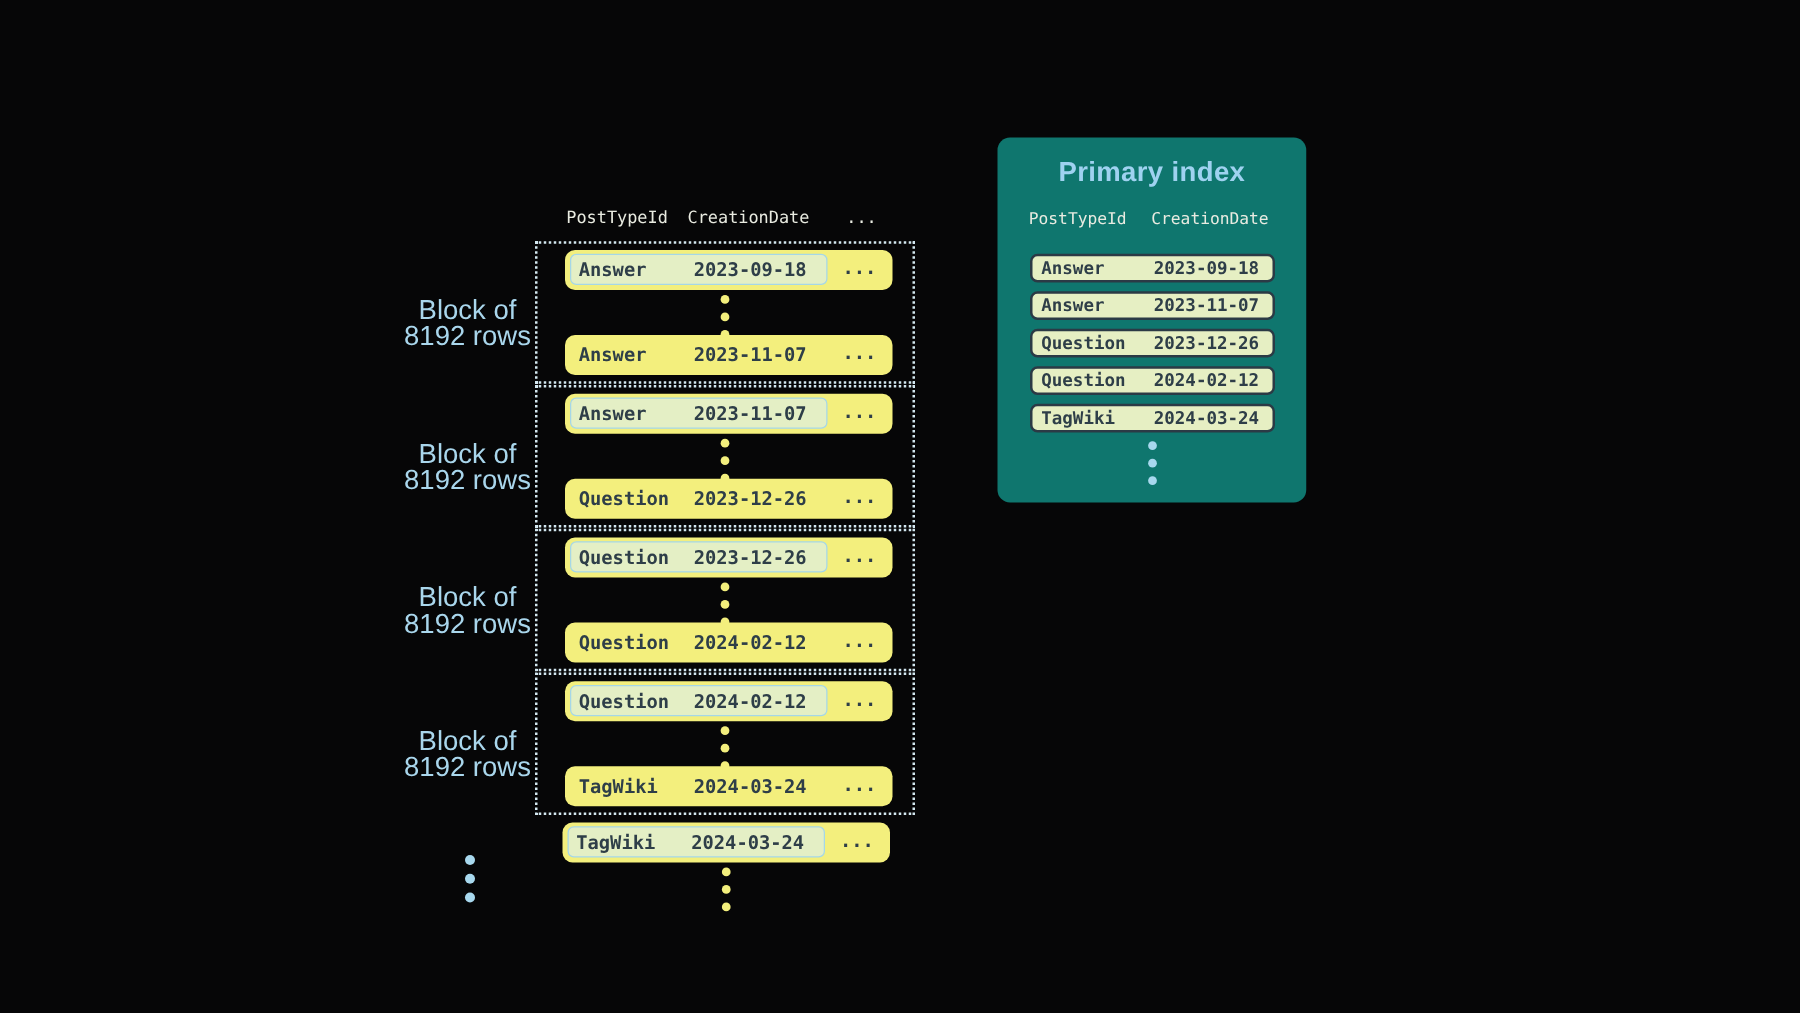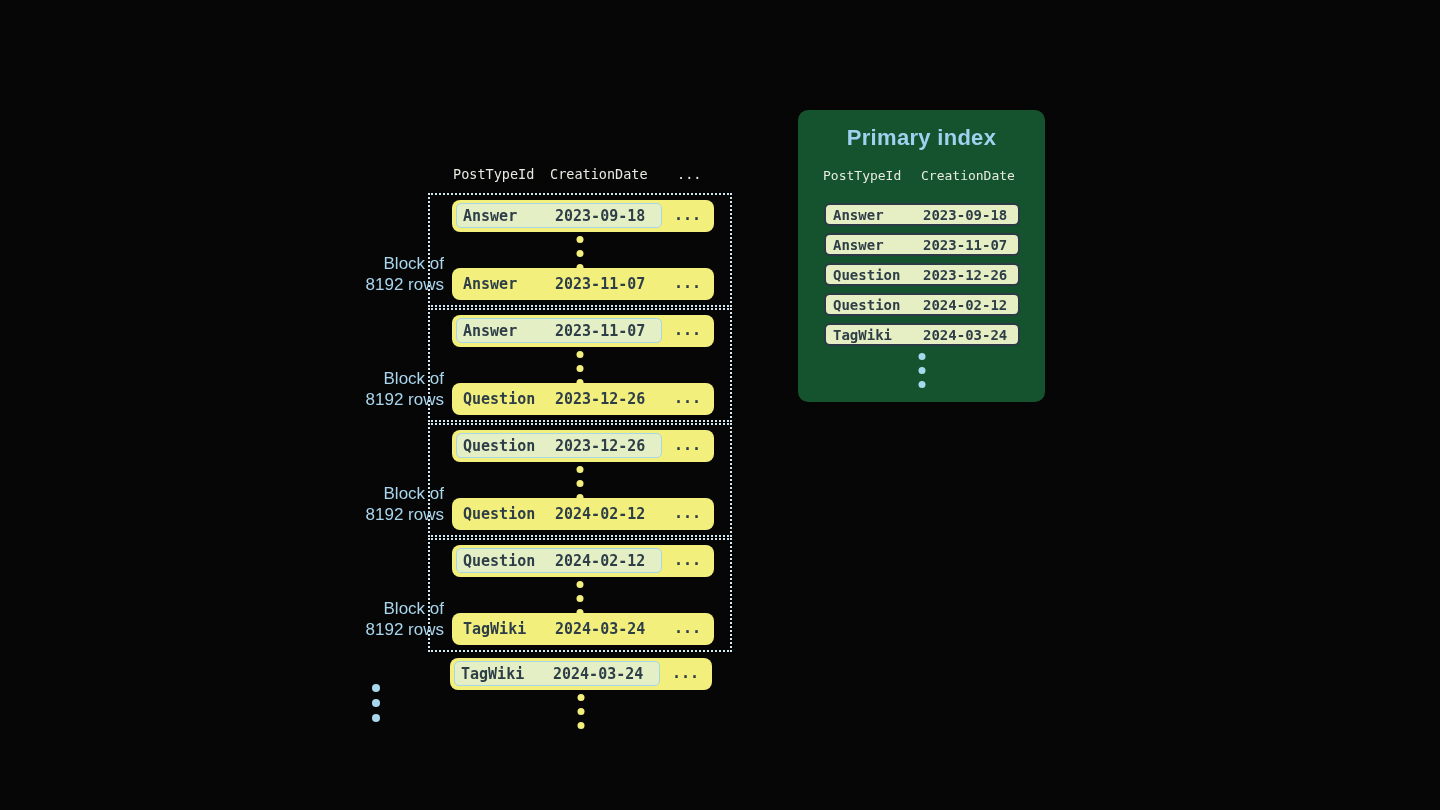--- a/index.html
+++ b/index.html
@@ -22,28 +22,28 @@
   .cell-type{margin-left:6px;width:92px;font-family:"DejaVu Sans Mono",monospace;
              font-size:15px;font-weight:bold;color:#2e3e48;white-space:pre;}
   .cell-date{font-family:"DejaVu Sans Mono",monospace;font-size:15px;font-weight:bold;color:#2e3e48;}
   .more{position:absolute;right:13px;top:50%;transform:translateY(-58%);
         font-family:"DejaVu Sans Mono",monospace;font-size:15px;font-weight:bold;color:#2e3e48;}
   .vdots{position:absolute;display:flex;flex-direction:column;gap:7px;align-items:center;}
   .vdots i{width:7px;height:7px;border-radius:50%;display:block;}
   .vdots.yellow i{background:#f3ef7d;}
   .vdots.blue i{background:#a8d8ee;}
   .block .vdots{left:50%;transform:translateX(-50%);top:41px;}
-  .blabel{position:absolute;left:-126px;top:58px;width:140px;text-align:right;
-          font-size:17px;line-height:21px;color:#a9d6ec;}
+  .blabel{position:absolute;left:-126px;top:42px;width:140px;text-align:center;
+          font-size:22px;line-height:21px;color:#a9d6ec;}
   .ydots-tail{left:581px;top:694px;transform:translateX(-50%);}
   .bdots-more{left:376px;top:684px;transform:translateX(-50%);}
   .bdots-more i{width:8px;height:8px;}
   
   .panel{position:absolute;left:798px;top:110px;width:247px;height:292px;
-         background:#14532d;border-radius:10px;}
+         background:#0f766e;border-radius:10px;}
   .panel-title{position:absolute;top:15px;left:0;width:100%;text-align:center;
                font-size:22px;font-weight:bold;color:#9fd2f0;letter-spacing:.3px;}
   .panel-headers span{position:absolute;top:58px;font-family:"DejaVu Sans Mono",monospace;
                       font-size:13px;color:#e9ebe1;white-space:pre;}
   .irow{position:absolute;left:26px;width:196px;height:23px;box-sizing:border-box;
         background:#e6efc3;border:2px solid #2b3a45;border-radius:6px;
         display:flex;align-items:center;}
   .itype{margin-left:7px;width:90px;font-family:"DejaVu Sans Mono",monospace;
          font-size:14px;font-weight:bold;color:#2e3e48;white-space:pre;}
   .idate{font-family:"DejaVu Sans Mono",monospace;font-size:14px;font-weight:bold;color:#2e3e48;}

